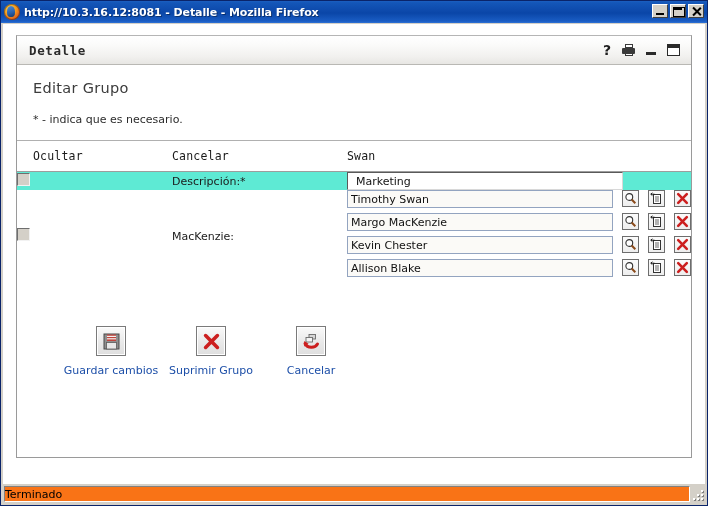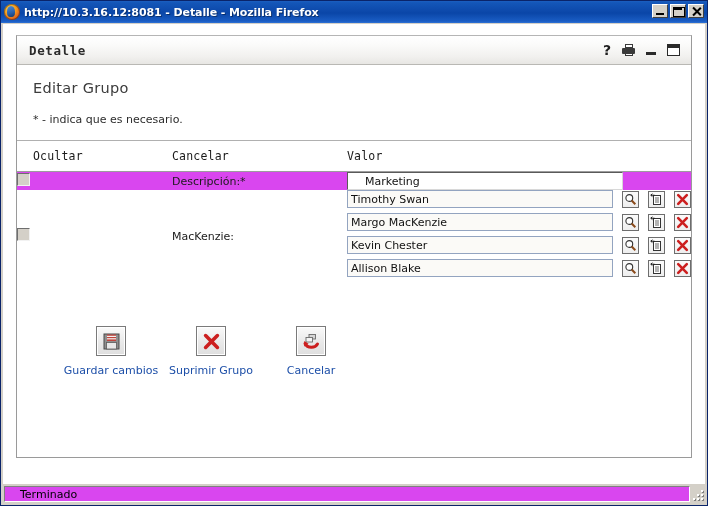--- a/index.html
+++ b/index.html
@@ -216,21 +216,21 @@
   .col-hide   { width: 155px; padding-left: 16px !important; }
   .col-attr   { width: 175px; }
   .col-value  { width: auto; }
 
   #attr-table td {
     vertical-align: middle;
     font-size: 11px;
     color: #1a1a1a;
     padding: 0;
   }
-  tr.row-shaded td { background: #d946ef; }
+  tr.row-shaded td { background: #5eead4; }
   tr.row-plain  td { background: #ffffff; }
 
   .cell-hide { padding-left: 16px; vertical-align: top; padding-top: 9px; }
   .cell-attr { font-size: 11px; color: #161616; font-family: "DejaVu Sans", "Liberation Sans", sans-serif; }
   .cell-value { padding: 6px 0 6px 0; }
 
   
   .win-checkbox {
     width: 13px; height: 13px;
     background: #d4d0c8;
@@ -247,28 +247,28 @@
     width: 276px;
     height: 18px;
     background: #ffffff;
     border-top: 1.5px solid #5a5a5a;
     border-left: 1.5px solid #5a5a5a;
     border-right: 1px solid #d8d8d8;
     border-bottom: 1px solid #d8d8d8;
     font-size: 11px;
     color: #111;
     font-family: "DejaVu Sans", "Liberation Sans", sans-serif;
-    padding: 0 17px;
+    padding: 0 8px;
     outline: none;
   }
 
   
   .member-row {
     display: flex;
-    align-items: flex-end;
+    align-items: flex-start;
     gap: 9px;
     margin-bottom: 5px;
   }
   .member-input {
     width: 276px;
     height: 18px;
     background: #fbfaf7;
     border: 1px solid #93a4c0;
     font-size: 11px;
     color: #111;
@@ -329,28 +329,28 @@
   #statusbar {
     flex: none;
     height: 21px;
     background: #d4d0c8;
     display: flex;
     align-items: stretch;
     padding: 2px 2px 3px 3px;
   }
   #status-field {
     flex: 1 1 auto;
-    background: #d946ef;
+    background: #f97316;
     border-top: 1px solid #808080;
     border-left: 1px solid #808080;
     border-right: 1px solid #ffffff;
     border-bottom: 1px solid #ffffff;
     display: flex;
     align-items: center;
-    padding-left: 15px;
+    padding-left: 0;
     font-size: 11px;
     color: #000;
     font-family: "DejaVu Sans", "Liberation Sans", sans-serif;
   }
   #resize-grip {
     width: 15px;
     flex: none;
     position: relative;
   }
   #resize-grip span {
@@ -400,21 +400,21 @@
           <div id="required-note">* - indica que es necesario.</div>
         </div>
 
         <div id="table-sep"></div>
 
         <table id="attr-table">
           <thead>
             <tr>
               <th class="col-hide">Ocultar</th>
               <th class="col-attr">Cancelar</th>
-              <th class="col-value">Valor</th>
+              <th class="col-value">Swan</th>
             </tr>
           </thead>
           <tbody>
 
             <tr class="row-shaded">
               <td class="cell-hide">
                 <span class="win-checkbox"></span>
               </td>
               <td class="cell-attr attr-label-cell">Descripción:*</td>
               <td class="cell-value">

